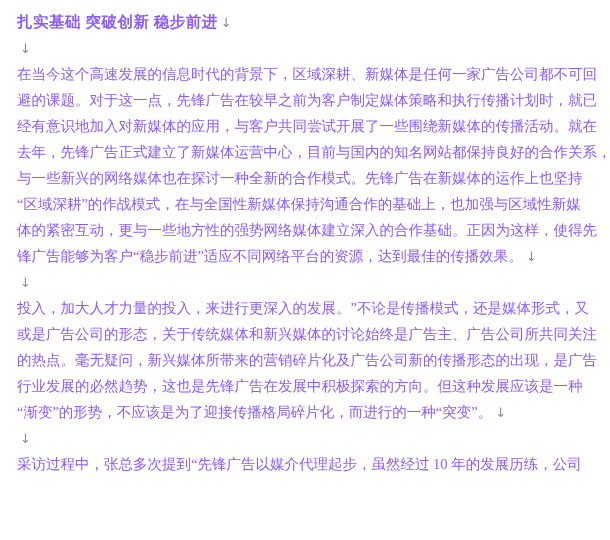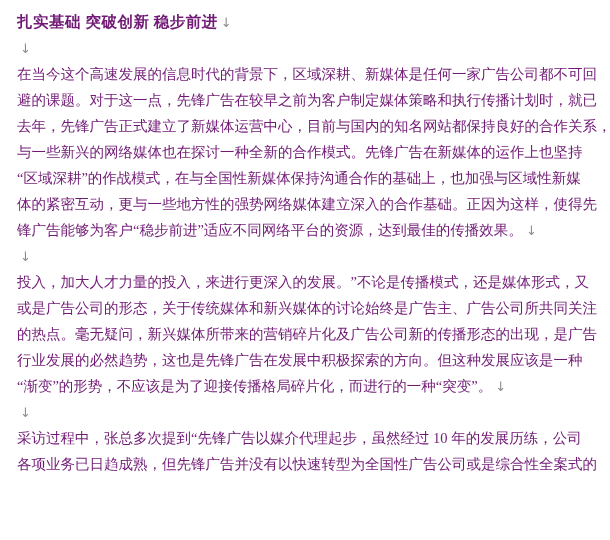--- a/index.html
+++ b/index.html
@@ -24,21 +24,21 @@
     height: 26px;
     line-height: 26px;
     white-space: nowrap;
     overflow: visible;
   }
   .block.heading .line {
     font-weight: bold;
     font-size: 15.5px;
     letter-spacing: 0.5px;
   }
-  .t { color: #701a75; }
+  .t { color: #8b5cf6; }
   .mark {
     color: #8c8c8c;
     font-family: "DejaVu Sans", sans-serif;
     font-size: 13px;
     margin-left: 3px;
     font-weight: normal;
   }
 </style>
 </head>
 <body>
@@ -47,20 +47,21 @@
   <div id="doc">
       <div class="block heading">
         <div class="line"><span class="t">扎实基础 突破创新 稳步前进</span><span class="mark">↓</span></div>
       </div>
       <div class="block empty">
         <div class="line"><span class="mark">↓</span></div>
       </div>
       <div class="block paragraph">
         <div class="line"><span class="t">在当今这个高速发展的信息时代的背景下，区域深耕、新媒体是任何一家广告公司都不可回</span></div>
         <div class="line"><span class="t">避的课题。对于这一点，先锋广告在较早之前为客户制定媒体策略和执行传播计划时，就已</span></div>
+        <div class="line"><span class="t">经有意识地加入对新媒体的应用，与客户共同尝试开展了一些围绕新媒体的传播活动。就在</span></div>
         <div class="line"><span class="t">去年，先锋广告正式建立了新媒体运营中心，目前与国内的知名网站都保持良好的合作关系，</span></div>
         <div class="line"><span class="t">与一些新兴的网络媒体也在探讨一种全新的合作模式。先锋广告在新媒体的运作上也坚持</span></div>
         <div class="line"><span class="t">“区域深耕”的作战模式，在与全国性新媒体保持沟通合作的基础上，也加强与区域性新媒</span></div>
         <div class="line"><span class="t">体的紧密互动，更与一些地方性的强势网络媒体建立深入的合作基础。正因为这样，使得先</span></div>
         <div class="line"><span class="t">锋广告能够为客户“稳步前进”适应不同网络平台的资源，达到最佳的传播效果。</span><span class="mark">↓</span></div>
       </div>
       <div class="block empty">
         <div class="line"><span class="mark">↓</span></div>
       </div>
       <div class="block paragraph">
@@ -68,16 +69,15 @@
         <div class="line"><span class="t">或是广告公司的形态，关于传统媒体和新兴媒体的讨论始终是广告主、广告公司所共同关注</span></div>
         <div class="line"><span class="t">的热点。毫无疑问，新兴媒体所带来的营销碎片化及广告公司新的传播形态的出现，是广告</span></div>
         <div class="line"><span class="t">行业发展的必然趋势，这也是先锋广告在发展中积极探索的方向。但这种发展应该是一种</span></div>
         <div class="line"><span class="t">“渐变”的形势，不应该是为了迎接传播格局碎片化，而进行的一种“突变”。</span><span class="mark">↓</span></div>
       </div>
       <div class="block empty">
         <div class="line"><span class="mark">↓</span></div>
       </div>
       <div class="block paragraph">
         <div class="line"><span class="t">采访过程中，张总多次提到“先锋广告以媒介代理起步，虽然经过 10 年的发展历练，公司</span></div>
-        <div class="line"><span class="t">各项业务已日趋成熟，但先锋广告并没有以快速转型为全国性广告公司或是综合性全案式的</span></div>
       </div>
     </div>
 </div>
 
 </body></html>

